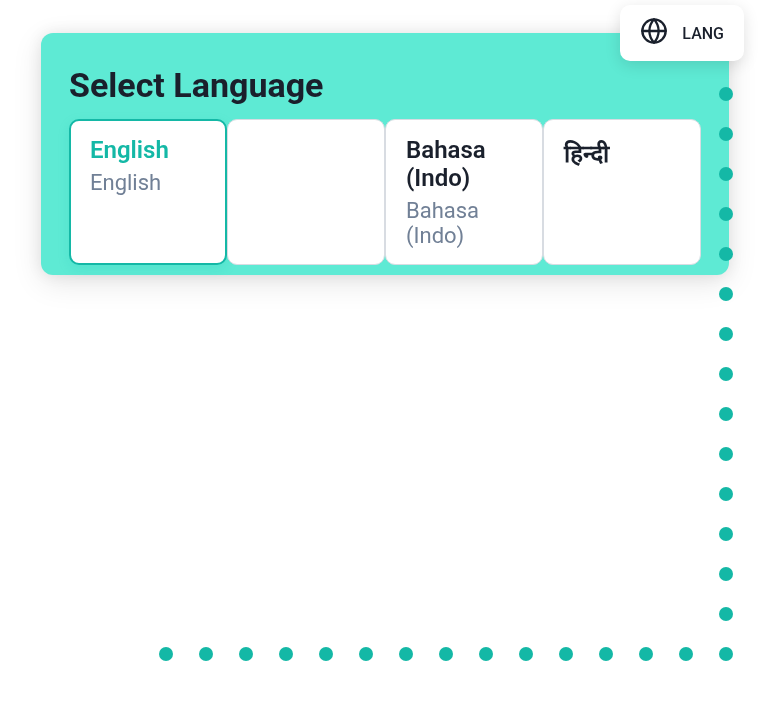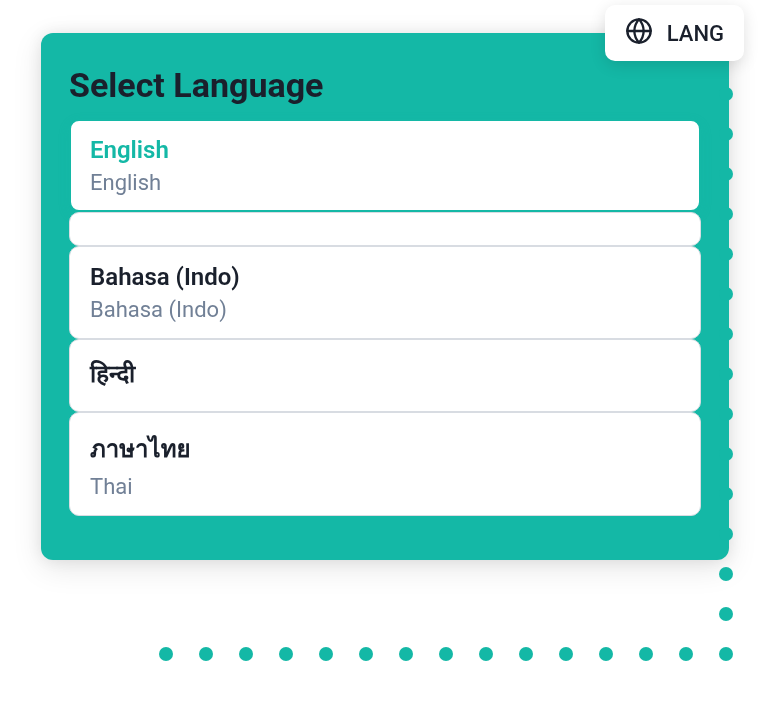--- a/index.html
+++ b/index.html
@@ -12,40 +12,40 @@
       width: 772px;
       height: 706px;
       background: #fff;
       position: relative;
     }
     .card {
       position: absolute;
       top: 33px;
       left: 41px;
       width: 688px;
-      background: #14b8a6;
+      background: #5eead4;
       border-radius: 12px;
       box-shadow: 0 0 15px rgba(0,0,0,0.08), 0 8px 30px rgba(0,0,0,0.1);
-      padding: 32px 28px 44px 28px;
+      padding: 32px 28px 10px 28px;
     }
     .title {
       font-size: 34px;
       font-weight: 700;
       color: #1a202c;
       margin-bottom: 14px;
     }
     .subtitle {
       font-size: 22px;
       color: #4a5568;
       line-height: 1.5;
       margin-bottom: 26px;
     }
     .grid {
       display: grid;
-      grid-template-columns: 1fr;
+      grid-template-columns: 1fr 1fr 1fr 1fr;
     }
     .option {
       border: 1px solid #d8dce2;
       border-radius: 10px;
       padding: 16px 20px;
       cursor: pointer;
       background: #fff;
     }
     .option.selected {
       border: 2px solid #14b8a6;
@@ -76,21 +76,21 @@
       display: flex;
       align-items: center;
       gap: 14px;
       z-index: 10;
     }
     .lang-badge svg {
       width: 28px;
       height: 28px;
     }
     .lang-badge-text {
-      font-size: 22px;
+      font-size: 16px;
       font-weight: 500;
       color: #1a202c;
     }
     .dot {
       position: absolute;
       width: 14px;
       height: 14px;
       background: #14b8a6;
       border-radius: 50%;
       z-index: 1;
@@ -107,24 +107,20 @@
       <div class="option-english">English</div>
     </div>
     <div class="option">
     </div>
     <div class="option">
       <div class="option-native">Bahasa (Indo)</div>
       <div class="option-english">Bahasa (Indo)</div>
     </div>
     <div class="option">
       <div class="option-native">हिन्दी</div>
-    </div>
-    <div class="option">
-      <div class="option-native">ภาษาไทย</div>
-      <div class="option-english">Thai</div>
     </div>
   </div>
 </div>
 
 <div class="lang-badge">
   <span>
     <svg viewBox="0 0 24 24" fill="none" stroke="#1a202c" stroke-width="2" stroke-linecap="round" stroke-linejoin="round">
       <circle cx="12" cy="12" r="10"></circle>
       <line x1="2" y1="12" x2="22" y2="12"></line>
       <path d="M12 2a15.3 15.3 0 0 1 4 10 15.3 15.3 0 0 1-4 10 15.3 15.3 0 0 1-4-10 15.3 15.3 0 0 1 4-10z"></path>

